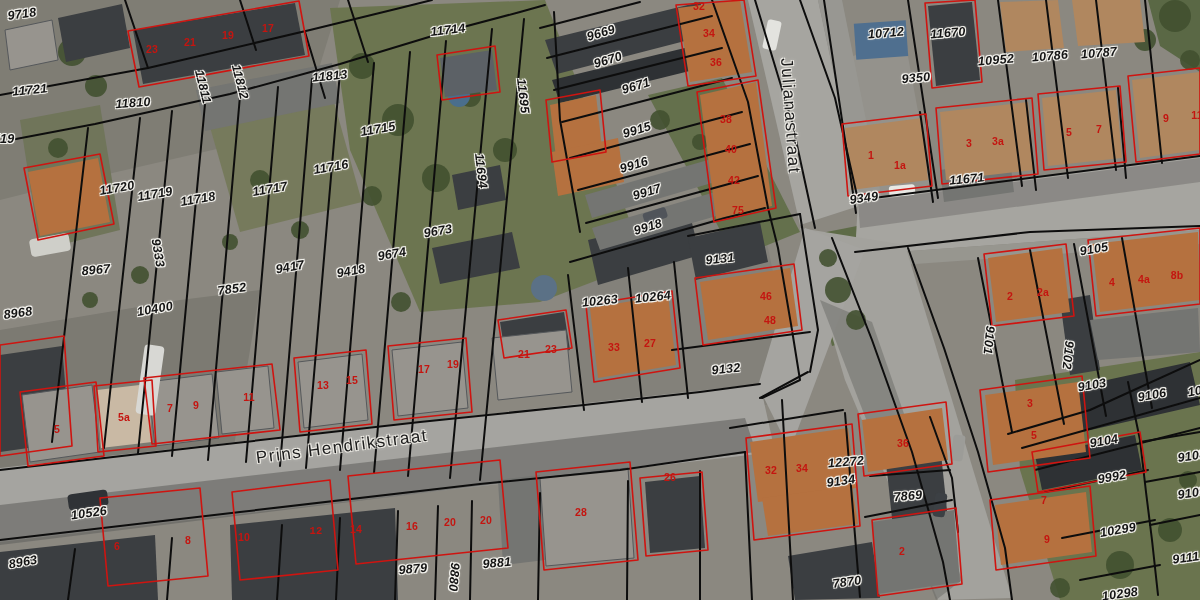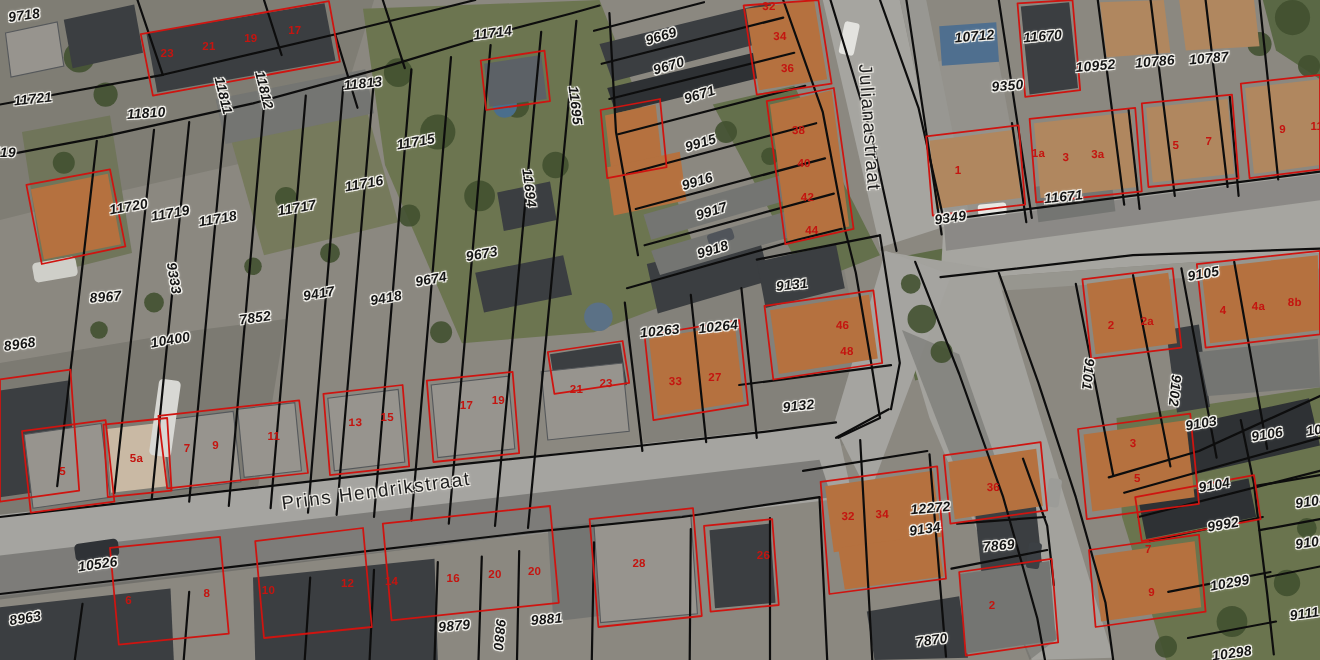--- a/index.html
+++ b/index.html
@@ -361,59 +361,59 @@
       <div class="lbl house" style="left: 152px; top: 49px; transform: translate(-50%, -50%) rotate(0deg);">23</div>
       <div class="lbl house" style="left: 190px; top: 42px; transform: translate(-50%, -50%) rotate(0deg);">21</div>
       <div class="lbl house" style="left: 228px; top: 35px; transform: translate(-50%, -50%) rotate(0deg);">19</div>
       <div class="lbl house" style="left: 268px; top: 28px; transform: translate(-50%, -50%) rotate(0deg);">17</div>
       <div class="lbl house" style="left: 699px; top: 6px; transform: translate(-50%, -50%) rotate(0deg);">32</div>
       <div class="lbl house" style="left: 709px; top: 33px; transform: translate(-50%, -50%) rotate(0deg);">34</div>
       <div class="lbl house" style="left: 716px; top: 62px; transform: translate(-50%, -50%) rotate(0deg);">36</div>
       <div class="lbl house" style="left: 726px; top: 119px; transform: translate(-50%, -50%) rotate(0deg);">38</div>
       <div class="lbl house" style="left: 731px; top: 149px; transform: translate(-50%, -50%) rotate(0deg);">40</div>
       <div class="lbl house" style="left: 734px; top: 180px; transform: translate(-50%, -50%) rotate(0deg);">42</div>
-      <div class="lbl house" style="left: 738px; top: 210px; transform: translate(-50%, -50%) rotate(0deg);">44</div>
+      <div class="lbl house" style="left: 738px; top: 210px; transform: translate(-50%, -50%) rotate(0deg);">75</div>
       <div class="lbl house" style="left: 871px; top: 155px; transform: translate(-50%, -50%) rotate(0deg);">1</div>
-      <div class="lbl house" style="left: 900px; top: 140px; transform: translate(-50%, -50%) rotate(0deg); margin-left: 44px;">1a</div>
+      <div class="lbl house" style="left: 900px; top: 165px; transform: translate(-50%, -50%) rotate(0deg);">1a</div>
       <div class="lbl house" style="left: 969px; top: 143px; transform: translate(-50%, -50%) rotate(0deg);">3</div>
       <div class="lbl house" style="left: 998px; top: 141px; transform: translate(-50%, -50%) rotate(0deg);">3a</div>
       <div class="lbl house" style="left: 1069px; top: 132px; transform: translate(-50%, -50%) rotate(0deg);">5</div>
       <div class="lbl house" style="left: 1099px; top: 129px; transform: translate(-50%, -50%) rotate(0deg);">7</div>
       <div class="lbl house" style="left: 1166px; top: 118px; transform: translate(-50%, -50%) rotate(0deg);">9</div>
       <div class="lbl house" style="left: 1197px; top: 115px; transform: translate(-50%, -50%) rotate(0deg);">11</div>
       <div class="lbl house" style="left: 1010px; top: 296px; transform: translate(-50%, -50%) rotate(0deg);">2</div>
       <div class="lbl house" style="left: 1043px; top: 292px; transform: translate(-50%, -50%) rotate(0deg);">2a</div>
       <div class="lbl house" style="left: 1112px; top: 282px; transform: translate(-50%, -50%) rotate(0deg);">4</div>
       <div class="lbl house" style="left: 1144px; top: 279px; transform: translate(-50%, -50%) rotate(0deg);">4a</div>
       <div class="lbl house" style="left: 1177px; top: 275px; transform: translate(-50%, -50%) rotate(0deg);">8b</div>
       <div class="lbl house" style="left: 614px; top: 347px; transform: translate(-50%, -50%) rotate(0deg);">33</div>
       <div class="lbl house" style="left: 650px; top: 343px; transform: translate(-50%, -50%) rotate(0deg);">27</div>
       <div class="lbl house" style="left: 766px; top: 296px; transform: translate(-50%, -50%) rotate(0deg);">46</div>
       <div class="lbl house" style="left: 770px; top: 320px; transform: translate(-50%, -50%) rotate(0deg);">48</div>
       <div class="lbl house" style="left: 57px; top: 429px; transform: translate(-50%, -50%) rotate(0deg);">5</div>
       <div class="lbl house" style="left: 124px; top: 417px; transform: translate(-50%, -50%) rotate(0deg);">5a</div>
       <div class="lbl house" style="left: 170px; top: 408px; transform: translate(-50%, -50%) rotate(0deg);">7</div>
       <div class="lbl house" style="left: 196px; top: 405px; transform: translate(-50%, -50%) rotate(0deg);">9</div>
       <div class="lbl house" style="left: 249px; top: 397px; transform: translate(-50%, -50%) rotate(0deg);">11</div>
-      <div class="lbl house" style="left: 323px; top: 385px; transform: translate(-50%, -50%) rotate(0deg); font-family: Liberation Mono, monospace;">13</div>
+      <div class="lbl house" style="left: 323px; top: 385px; transform: translate(-50%, -50%) rotate(0deg);">13</div>
       <div class="lbl house" style="left: 352px; top: 380px; transform: translate(-50%, -50%) rotate(0deg);">15</div>
       <div class="lbl house" style="left: 424px; top: 369px; transform: translate(-50%, -50%) rotate(0deg);">17</div>
       <div class="lbl house" style="left: 453px; top: 364px; transform: translate(-50%, -50%) rotate(0deg);">19</div>
       <div class="lbl house" style="left: 524px; top: 354px; transform: translate(-50%, -50%) rotate(0deg);">21</div>
       <div class="lbl house" style="left: 551px; top: 349px; transform: translate(-50%, -50%) rotate(0deg);">23</div>
       <div class="lbl house" style="left: 117px; top: 546px; transform: translate(-50%, -50%) rotate(0deg);">6</div>
       <div class="lbl house" style="left: 188px; top: 540px; transform: translate(-50%, -50%) rotate(0deg);">8</div>
       <div class="lbl house" style="left: 244px; top: 537px; transform: translate(-50%, -50%) rotate(0deg);">10</div>
-      <div class="lbl house" style="left: 316px; top: 531px; transform: translate(-50%, -50%) rotate(0deg);">12</div>
+      <div class="lbl house" style="left: 316px; top: 531px; transform: translate(-50%, -50%) rotate(0deg); font-family: Liberation Mono, monospace;">12</div>
       <div class="lbl house" style="left: 356px; top: 529px; transform: translate(-50%, -50%) rotate(0deg);">14</div>
       <div class="lbl house" style="left: 412px; top: 526px; transform: translate(-50%, -50%) rotate(0deg);">16</div>
       <div class="lbl house" style="left: 450px; top: 522px; transform: translate(-50%, -50%) rotate(0deg);">20</div>
       <div class="lbl house" style="left: 486px; top: 520px; transform: translate(-50%, -50%) rotate(0deg);">20</div>
       <div class="lbl house" style="left: 581px; top: 512px; transform: translate(-50%, -50%) rotate(0deg);">28</div>
-      <div class="lbl house" style="left: 670px; top: 505px; transform: translate(-50%, -50%) rotate(0deg); margin-left: 24px;">26</div>
+      <div class="lbl house" style="left: 670px; top: 477px; transform: translate(-50%, -50%) rotate(0deg);">26</div>
       <div class="lbl house" style="left: 771px; top: 470px; transform: translate(-50%, -50%) rotate(0deg);">32</div>
       <div class="lbl house" style="left: 802px; top: 468px; transform: translate(-50%, -50%) rotate(0deg);">34</div>
       <div class="lbl house" style="left: 903px; top: 443px; transform: translate(-50%, -50%) rotate(0deg);">36</div>
       <div class="lbl house" style="left: 902px; top: 551px; transform: translate(-50%, -50%) rotate(0deg);">2</div>
       <div class="lbl house" style="left: 1030px; top: 403px; transform: translate(-50%, -50%) rotate(0deg);">3</div>
       <div class="lbl house" style="left: 1034px; top: 435px; transform: translate(-50%, -50%) rotate(0deg);">5</div>
       <div class="lbl house" style="left: 1044px; top: 500px; transform: translate(-50%, -50%) rotate(0deg);">7</div>
       <div class="lbl house" style="left: 1047px; top: 539px; transform: translate(-50%, -50%) rotate(0deg);">9</div>
       <div class="lbl street" style="left: 342px; top: 447px; transform: translate(-50%, -50%) rotate(-7.5deg);">Prins Hendrikstraat</div>
       <div class="lbl street" style="left: 790px; top: 116px; transform: translate(-50%, -50%) rotate(86deg);">Julianastraat</div>

